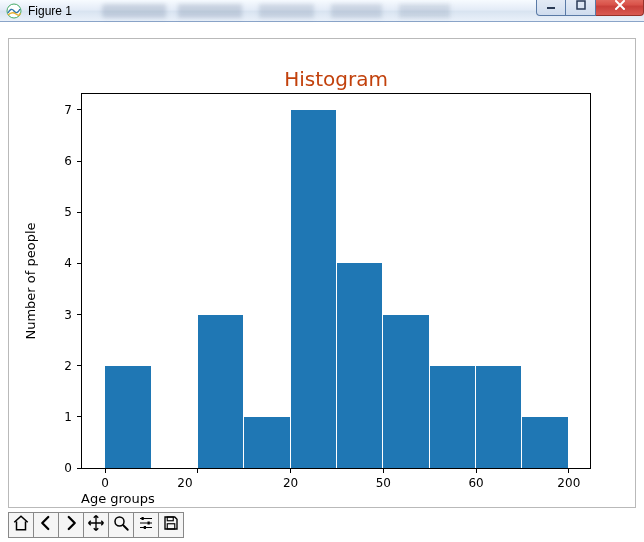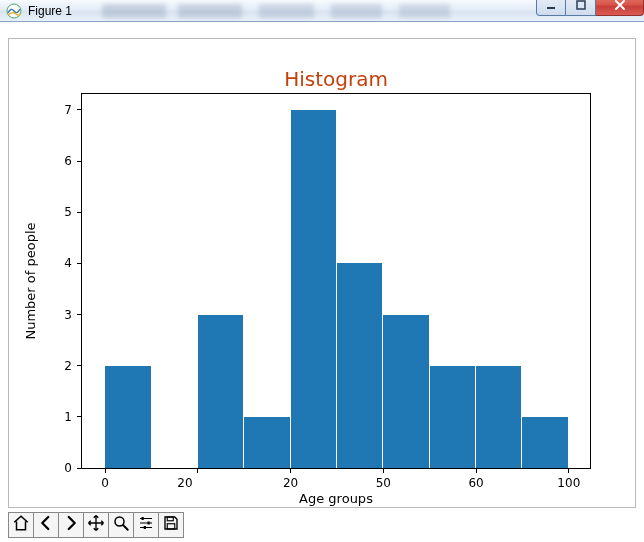--- a/index.html
+++ b/index.html
@@ -98,21 +98,20 @@
     transform: rotate(-90deg) translate(-100%, 0);
     text-align: center;
     font-size: 13px;
     font-family: "DejaVu Sans", Arial, sans-serif;
     color: #000;
   }
   .xlabel {
     position: absolute;
     left: 72px; top: 452px;
     width: 510px;
-    text-align: center;
     font-size: 13px;
     font-family: "DejaVu Sans", Arial, sans-serif;
     color: #000;
   }
   .bar {
     position: absolute;
     background: #1f77b4;
     bottom: 0;
   }
   .ytick, .xtick {
@@ -209,21 +208,21 @@
       <div class="xtick" style="left: 23.1818px;">0</div>
       <div class="tickmark-x" style="left: 115.409px;"></div>
       <div class="xtick" style="left: 103px;">20</div>
       <div class="tickmark-x" style="left: 208.136px;"></div>
       <div class="xtick" style="left: 208.636px;">20</div>
       <div class="tickmark-x" style="left: 300.864px;"></div>
       <div class="xtick" style="left: 301.364px;">50</div>
       <div class="tickmark-x" style="left: 393.591px;"></div>
       <div class="xtick" style="left: 394.091px;">60</div>
       <div class="tickmark-x" style="left: 486.318px;"></div>
-      <div class="xtick" style="left: 486.818px;">100</div>
+      <div class="xtick" style="left: 486.818px;">200</div>
     </div>
   <div class="xlabel">Age groups</div>
 </div>
 
 <div class="toolbar">
   <div class="tool-btn">
     <span>
       <svg viewBox="0 0 24 24">
           <path d="M3 11 L12 3 L21 11 M6 10 V21 H18 V10" fill="none" stroke="#000" stroke-width="2"></path>
         </svg>

